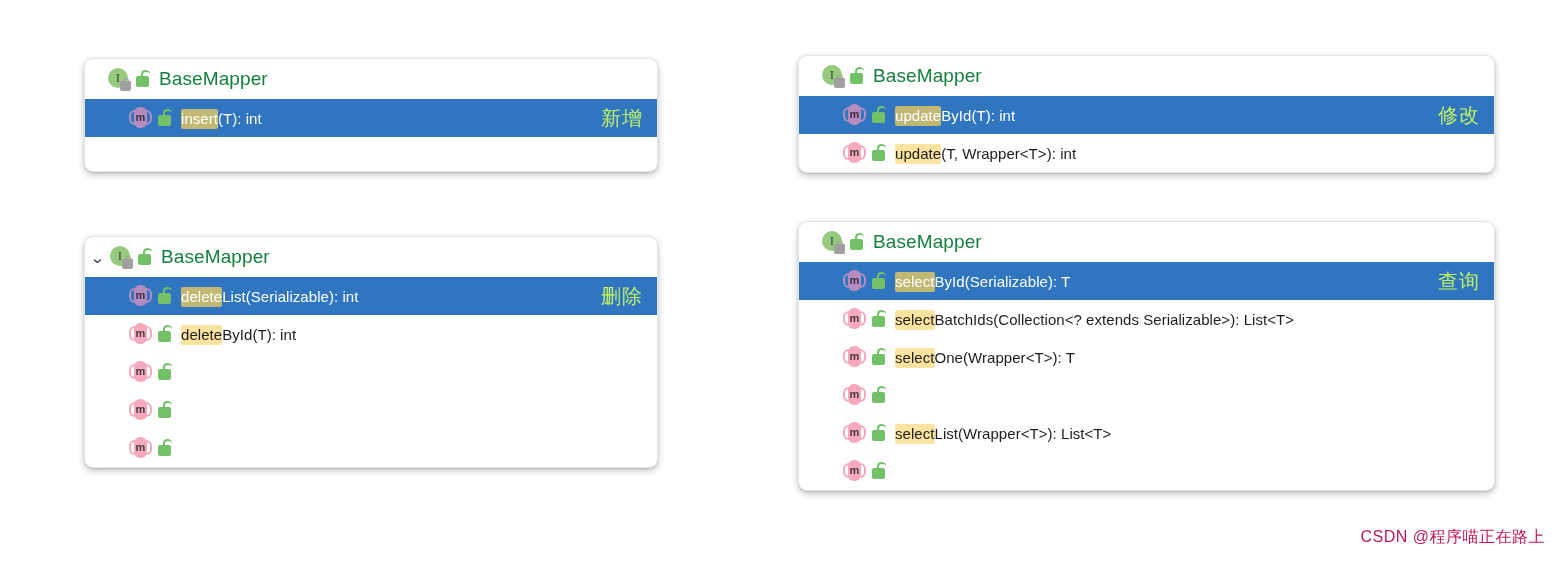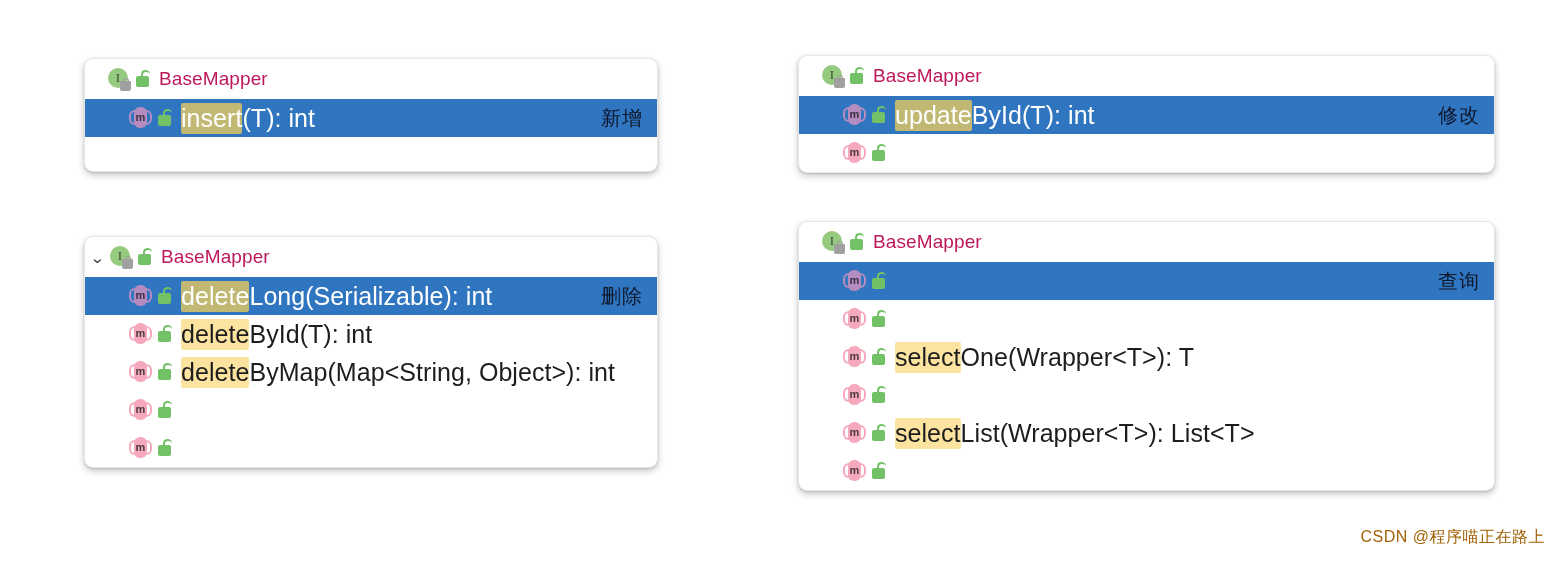--- a/index.html
+++ b/index.html
@@ -167,25 +167,25 @@
     border: 2.4px solid #73c167;
     border-bottom: none;
     border-right: none;
     border-radius: 6px 6px 0 0;
     box-sizing: border-box;
   }
 
   
   .label-type {
     font-size: 19px;
-    color: #be185d;
+    color: #15803d;
     letter-spacing: 0.1px;
   }
   .sig {
-    font-size: 25px;
+    font-size: 15px;
     color: #1d1d1d;
     letter-spacing: 0.05px;
   }
   .row.selected .sig { color: #ffffff; }
 
   .hl {
     background: #fde3a0;
     padding: 1px 0 2px 0;
     border-radius: 2px;
   }
@@ -193,38 +193,38 @@
     background: #c1b973;
     color: #ffffff;
   }
 
   .annot {
     position: absolute;
     right: 14px;
     top: 50%;
     transform: translateY(-50%);
     font-size: 20px;
-    color: #0f172a;
+    color: #bef264;
     letter-spacing: 1px;
   }
 
   .chev-glyph {
     font-size: 15px;
     color: #3b3b3b;
     line-height: 1;
     transform: scaleX(1.25);
   }
 
   
   .watermark {
     position: absolute;
     right: 16px;
     bottom: 13px;
     font-size: 16px;
-    color: #a16207;
+    color: #be185d;
     letter-spacing: 0.5px;
     white-space: nowrap;
   }
 </style>
 </head>
 <body>
 
 <div class="stage">
 
   <div class="card" id="panel-0" style="left:84px; top:58px; width:574px;">
@@ -296,20 +296,21 @@
         <span class="icon-method">
           <span class="arc-l"></span>
           <span class="pill"></span>
           <span class="arc-r"></span>
           <span class="glyph">m</span>
         </span>
         <span class="icon-unlock">
           <span class="shackle"></span>
           <span class="body"></span>
         </span>
+        <span class="sig"><span class="hl">update</span><span>(T, Wrapper&lt;T&gt;): int</span></span>
       </div>
     </div>
 
   <div class="card" id="panel-2" style="left:84px; top:236px; width:574px;">
       <div class="row header">
         <span class="chevron">
           <span class="chev-glyph">⌄</span>
         </span>
         <span class="icon-iface">
           <span class="disc"></span>
@@ -328,21 +329,21 @@
         <span class="icon-method">
           <span class="arc-l"></span>
           <span class="pill"></span>
           <span class="arc-r"></span>
           <span class="glyph">m</span>
         </span>
         <span class="icon-unlock">
           <span class="shackle"></span>
           <span class="body"></span>
         </span>
-        <span class="sig"><span class="hl">delete</span><span>Long(Serializable): int</span></span>
+        <span class="sig"><span class="hl">delete</span><span>List(Serializable): int</span></span>
         <span class="annot">删除</span>
       </div>
       <div class="row">
         <span class="spacer-indent"></span>
         <span class="spacer-indent"></span>
         <span class="icon-method">
           <span class="arc-l"></span>
           <span class="pill"></span>
           <span class="arc-r"></span>
           <span class="glyph">m</span>
@@ -359,21 +360,20 @@
         <span class="icon-method">
           <span class="arc-l"></span>
           <span class="pill"></span>
           <span class="arc-r"></span>
           <span class="glyph">m</span>
         </span>
         <span class="icon-unlock">
           <span class="shackle"></span>
           <span class="body"></span>
         </span>
-        <span class="sig"><span class="hl">delete</span><span>ByMap(Map&lt;String, Object&gt;): int</span></span>
       </div>
       <div class="row">
         <span class="spacer-indent"></span>
         <span class="spacer-indent"></span>
         <span class="icon-method">
           <span class="arc-l"></span>
           <span class="pill"></span>
           <span class="arc-r"></span>
           <span class="glyph">m</span>
         </span>
@@ -418,35 +418,37 @@
         <span class="icon-method">
           <span class="arc-l"></span>
           <span class="pill"></span>
           <span class="arc-r"></span>
           <span class="glyph">m</span>
         </span>
         <span class="icon-unlock">
           <span class="shackle"></span>
           <span class="body"></span>
         </span>
+        <span class="sig"><span class="hl">select</span><span>ById(Serializable): T</span></span>
         <span class="annot">查询</span>
       </div>
       <div class="row">
         <span class="spacer-indent"></span>
         <span class="spacer-indent"></span>
         <span class="icon-method">
           <span class="arc-l"></span>
           <span class="pill"></span>
           <span class="arc-r"></span>
           <span class="glyph">m</span>
         </span>
         <span class="icon-unlock">
           <span class="shackle"></span>
           <span class="body"></span>
         </span>
+        <span class="sig"><span class="hl">select</span><span>BatchIds(Collection&lt;? extends Serializable&gt;): List&lt;T&gt;</span></span>
       </div>
       <div class="row">
         <span class="spacer-indent"></span>
         <span class="spacer-indent"></span>
         <span class="icon-method">
           <span class="arc-l"></span>
           <span class="pill"></span>
           <span class="arc-r"></span>
           <span class="glyph">m</span>
         </span>

